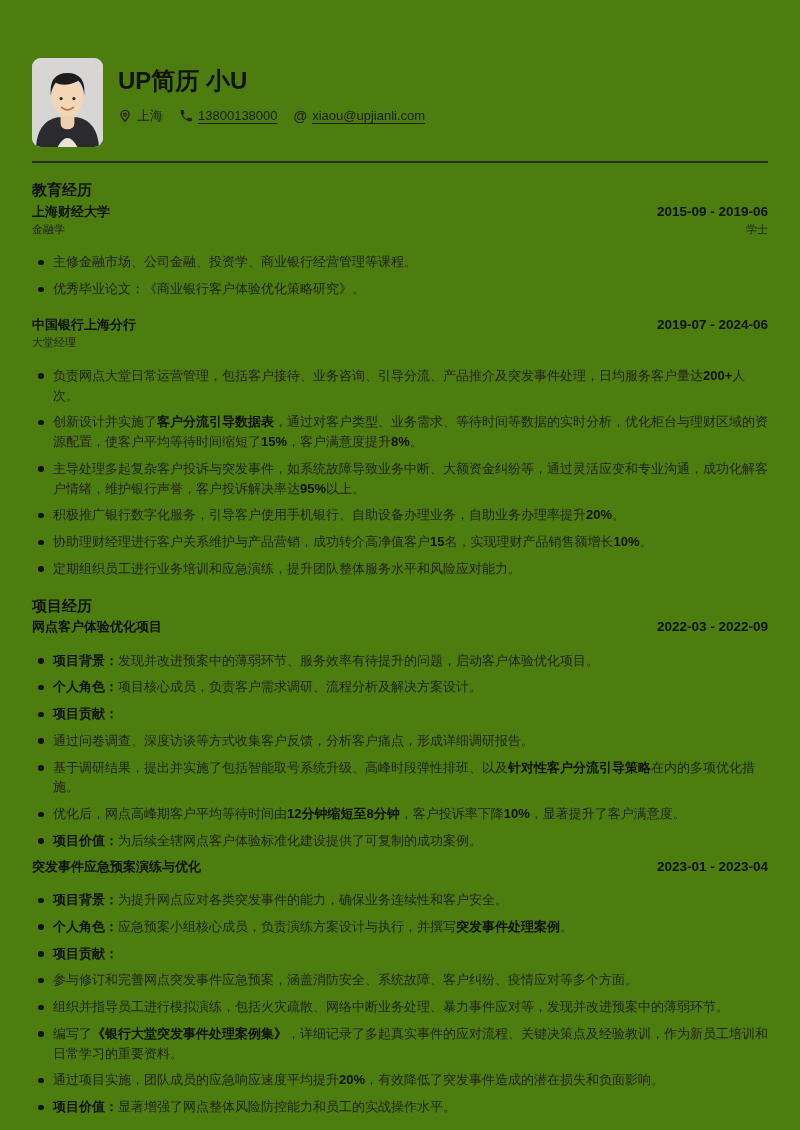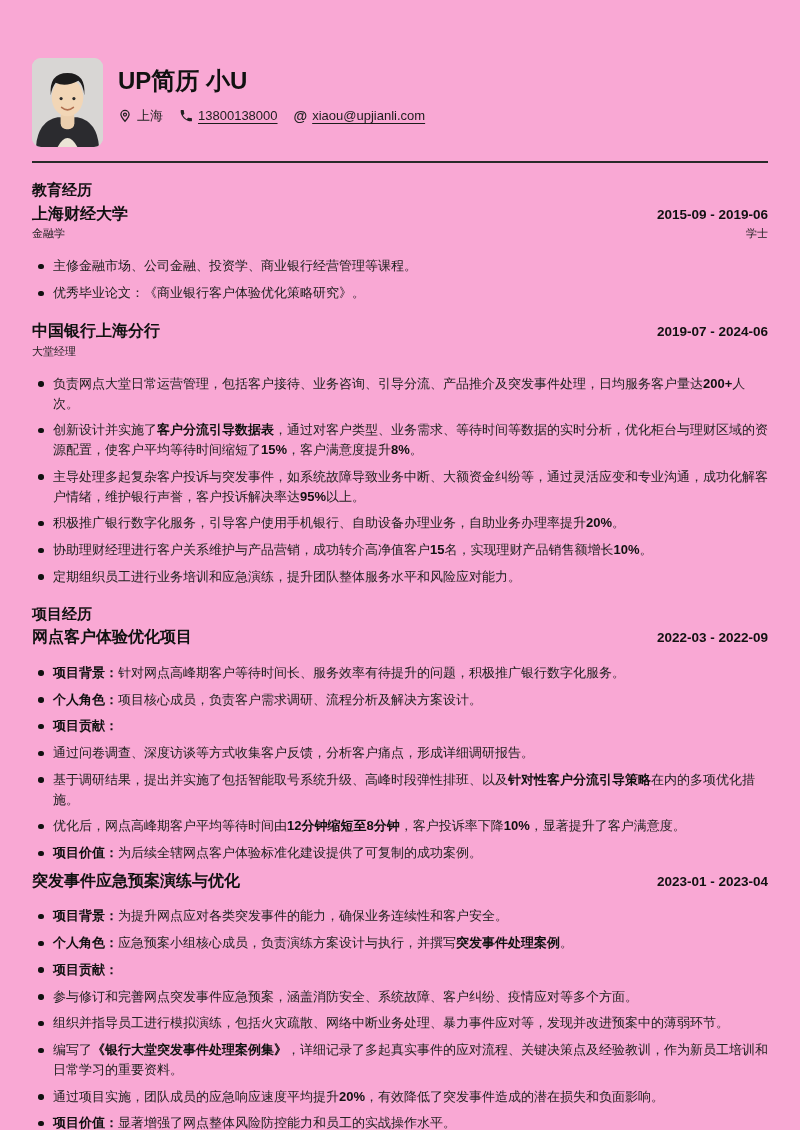--- a/index.html
+++ b/index.html
@@ -1,17 +1,17 @@
 <!DOCTYPE html>
 <html lang="zh"><head>
 <meta charset="utf-8">
 <style>
   html,body{margin:0;padding:0;background:#ffffff;}
   .page{
-    width:800px;height:1130px;overflow:hidden;background:#f9a8d4;
+    width:800px;height:1130px;overflow:hidden;background:#4d7c0f;
     color:#1c1c1c;font-family:"Liberation Sans","DejaVu Sans",sans-serif;
     box-sizing:border-box;position:relative;
   }
   b{font-weight:700;color:#111;}
   
   .header{display:flex;align-items:flex-start;padding:58px 32px 0 32px;}
   .photo{width:71px;height:89px;border-radius:9px;overflow:hidden;flex:0 0 auto;background:#d8d6d4;}
   .photo svg{display:block;width:100%;height:100%;}
   .head-info{margin-left:15px;padding-top:9px;}
   .name{font-size:24px;font-weight:700;color:#111;margin:0;line-height:1.2;}
@@ -19,21 +19,21 @@
   .c-item{display:inline-flex;align-items:center;gap:5px;}
   .c-icon{width:14px;height:14px;display:inline-block;}
   .c-icon svg{display:block;width:14px;height:14px;}
   .at-glyph{font-size:14px;font-weight:600;color:#222;line-height:1;}
   .u{color:#1c1c1c;text-decoration:underline;text-underline-offset:3px;cursor:pointer;}
   .divider{border:none;border-top:2px solid #2a2a2a;margin:14px 32px 0 32px;}
   
   section{padding:0 32px;margin-top:17px;}
   .sec-heading{font-size:15px;font-weight:700;color:#111;margin:0 0 3px 0;line-height:1.3;}
   .row{display:flex;justify-content:space-between;align-items:baseline;}
-  .row-title{font-size:16px;font-weight:700;color:#111;line-height:1.35;}
+  .row-title{font-size:13px;font-weight:700;color:#111;line-height:1.35;}
   .row-date{font-size:13.5px;font-weight:700;color:#111;white-space:nowrap;}
   .row.sub{margin-top:2px;}
   .row.sub div{font-size:11px;font-weight:400;color:#222;line-height:1.4;}
   ul.bullets{list-style:none;margin:15px 0 0 0;padding:0;}
   ul.bullets li{
     position:relative;padding-left:21px;font-size:13px;line-height:1.52;
     color:#222;margin-bottom:7px;
   }
   ul.bullets li::before{
     content:"";position:absolute;left:6px;top:7.5px;width:5.5px;height:5.5px;
@@ -124,21 +124,21 @@
       </ul>
   </section>
 
   <section>
     <h2 class="sec-heading">项目经历</h2>
     <div class="row">
       <div class="row-title">网点客户体验优化项目</div>
       <div class="row-date">2022-03 - 2022-09</div>
     </div>
     <ul class="bullets">
-        <li><b>项目背景：</b><span>针对网点高峰期客户等待时间长、服务效率有待提升的问题，积极推广银行数字化服务。</span></li>
+        <li><b>项目背景：</b><span>发现并改进预案中的薄弱环节、服务效率有待提升的问题，启动客户体验优化项目。</span></li>
         <li><b>个人角色：</b><span>项目核心成员，负责客户需求调研、流程分析及解决方案设计。</span></li>
         <li><b>项目贡献：</b></li>
         <li><span>通过问卷调查、深度访谈等方式收集客户反馈，分析客户痛点，形成详细调研报告。</span></li>
         <li><span>基于调研结果，提出并实施了包括智能取号系统升级、高峰时段弹性排班、以及</span><b>针对性客户分流引导策略</b><span>在内的多项优化措施。</span></li>
         <li><span>优化后，网点高峰期客户平均等待时间由</span><b>12分钟缩短至8分钟</b><span>，客户投诉率下降</span><b>10%</b><span>，显著提升了客户满意度。</span></li>
         <li><b>项目价值：</b><span>为后续全辖网点客户体验标准化建设提供了可复制的成功案例。</span></li>
       </ul>
 
     <div class="row proj-item2">
       <div class="row-title">突发事件应急预案演练与优化</div>

